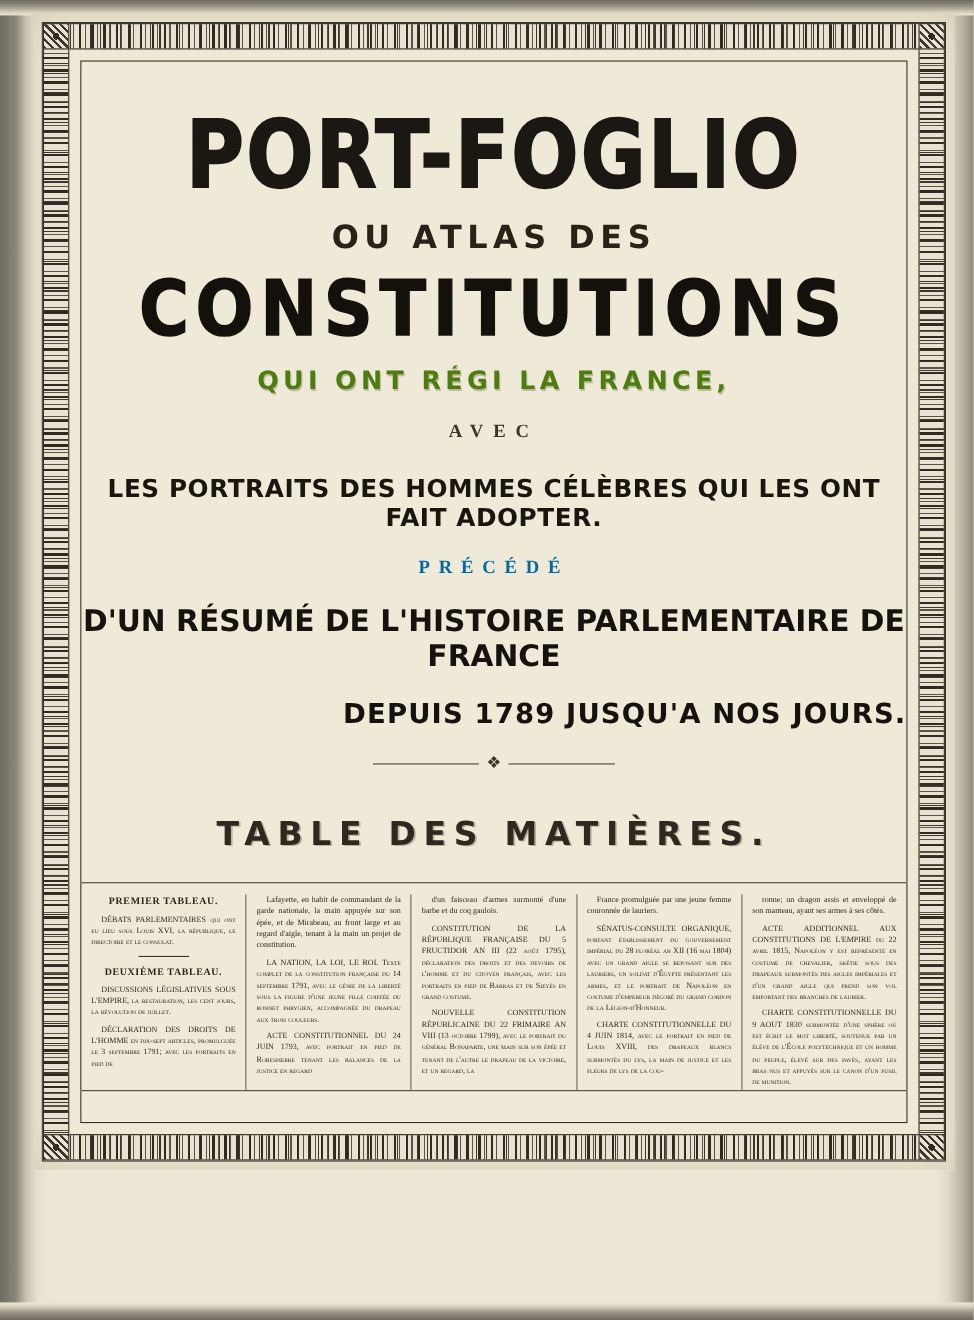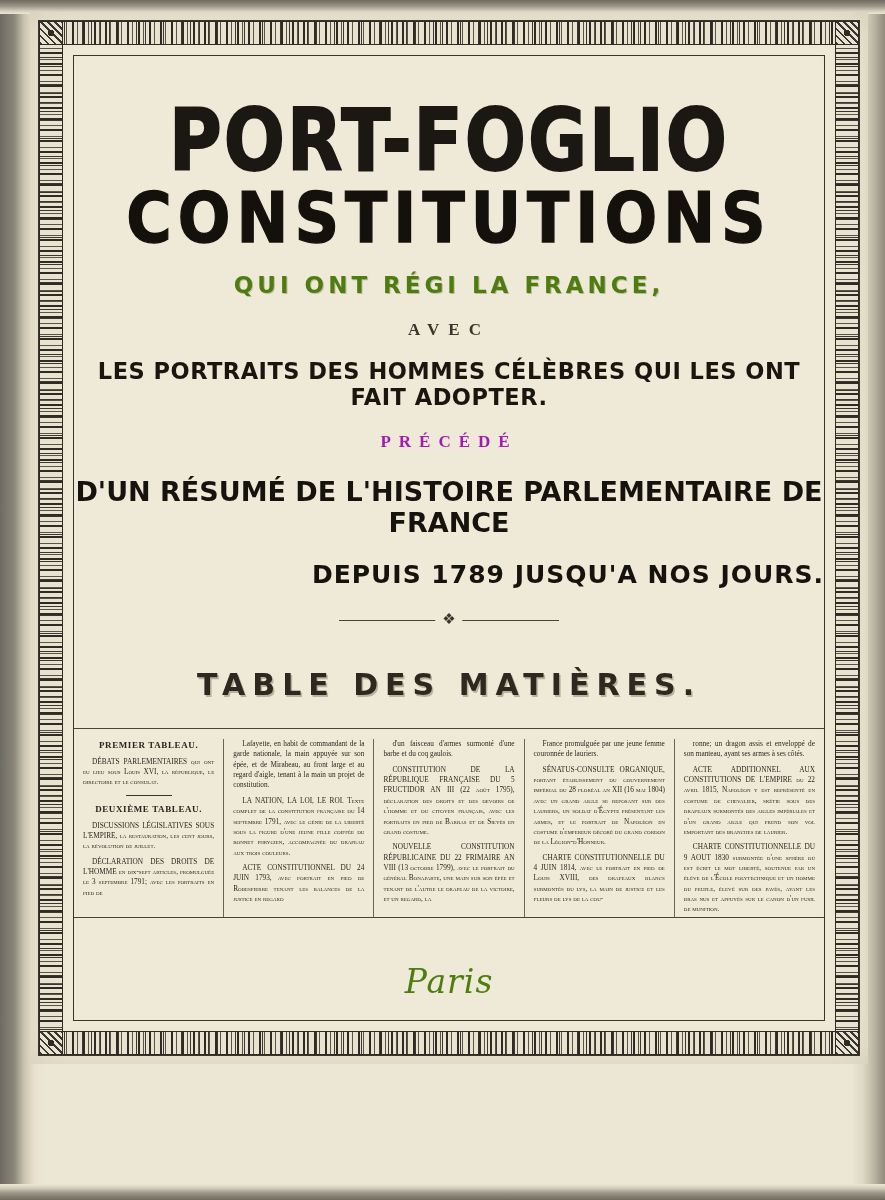--- a/index.html
+++ b/index.html
@@ -135,29 +135,29 @@
     color:#3b362c;
     margin-top:22px;
   }
   .t-portraits{
     text-align:center;
     font-family:"DejaVu Sans", sans-serif;
     font-weight:bold;
     font-size:22.5px;
     letter-spacing:0.5px;
     color:#19160f;
-    margin-top:18px;
+    margin-top:30px;
   }
   .t-precede{
     text-align:center;
     font-family:"Liberation Serif", serif;
     font-weight:bold;
     font-size:17px;
     letter-spacing:8px;
-    color:#a21caf;
+    color:#0369a1;
     margin-top:22px;
   }
   .t-resume{
     text-align:center;
     font-family:"DejaVu Sans", sans-serif;
     font-weight:bold;
     font-size:27px;
     letter-spacing:0px;
     color:#16130e;
     margin-top:24px;
@@ -274,20 +274,21 @@
       <div class="corner" style="left:0;top:0;"></div>
       <div class="corner" style="right:0;top:0;"></div>
       <div class="corner" style="left:0;bottom:0;"></div>
       <div class="corner" style="right:0;bottom:0;"></div>
       <div class="inner-rule"></div>
     </div>
 
     <div class="content">
 
       <div class="t-portfoglio">PORT-FOGLIO</div>
+      <div class="t-sub1">OU ATLAS DES</div>
       <div class="t-constitutions">CONSTITUTIONS</div>
       <div class="t-sub2">QUI ONT RÉGI LA FRANCE,</div>
       <div class="t-avec">AVEC</div>
       <div class="t-portraits">LES PORTRAITS DES HOMMES CÉLÈBRES QUI LES ONT FAIT ADOPTER.</div>
       <div class="t-precede">PRÉCÉDÉ</div>
       <div class="t-resume">D'UN RÉSUMÉ DE L'HISTOIRE PARLEMENTAIRE DE FRANCE</div>
       <div class="t-depuis">DEPUIS 1789 JUSQU'A NOS JOURS.</div>
 
       <div class="divider"></div>
 

